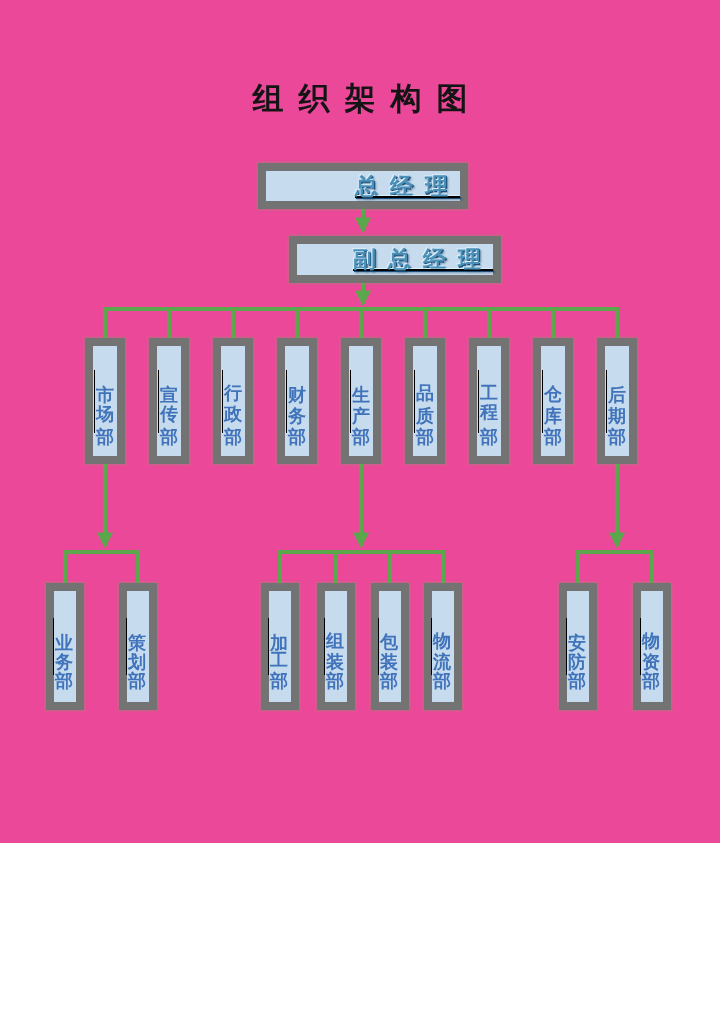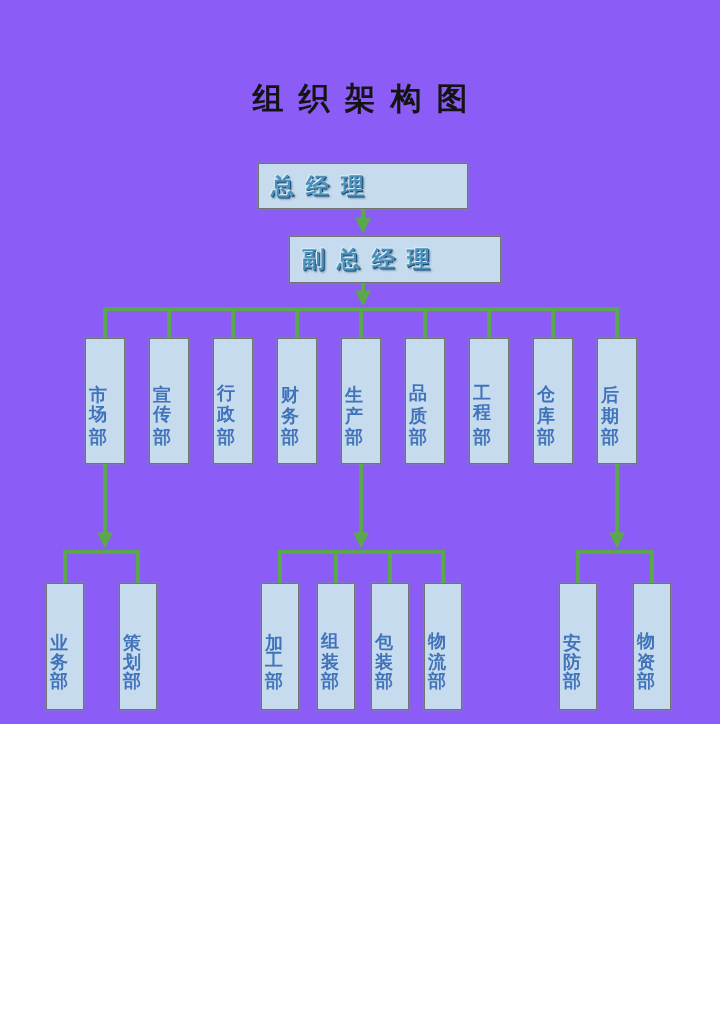--- a/index.html
+++ b/index.html
@@ -3,22 +3,22 @@
 <meta charset="utf-8">
 <style>
   html, body {
     margin: 0;
     padding: 0;
     background: #ffffff;
   }
   .page {
     position: relative;
     width: 720px;
-    height: 724px;
-    background: #8b5cf6;
+    height: 843px;
+    background: #ec4899;
     overflow: hidden;
     font-family: "Liberation Sans", sans-serif;
   }
   .title {
     position: absolute;
     top: 78px;
     left: 0;
     right: 0;
     text-align: center;
     font-family: "Liberation Serif", serif;
@@ -31,25 +31,26 @@
   }
   .connectors {
     position: absolute;
     left: 0;
     top: 0;
   }
   .node {
     position: absolute;
     box-sizing: border-box;
     background: #c6dcee;
-    border: 1px solid #737373;
+    border: 8px solid #737373;
     box-shadow: 0 0 2px 1px rgba(110, 175, 90, 0.35);
     display: flex;
     align-items: center;
-    justify-content: flex-start;
+    justify-content: flex-end;
+    text-decoration: underline;
   }
   .exec-text {
     font-weight: bold;
     font-size: 23px;
     letter-spacing: 12px;
     padding-left: 12px;
     color: #4a90b8;
     text-shadow: -1px -1px 0 #ddeef8, 1px 1px 0 #1d4e79, 2px 2px 2px rgba(20, 50, 90, 0.45);
     white-space: nowrap;
   }

